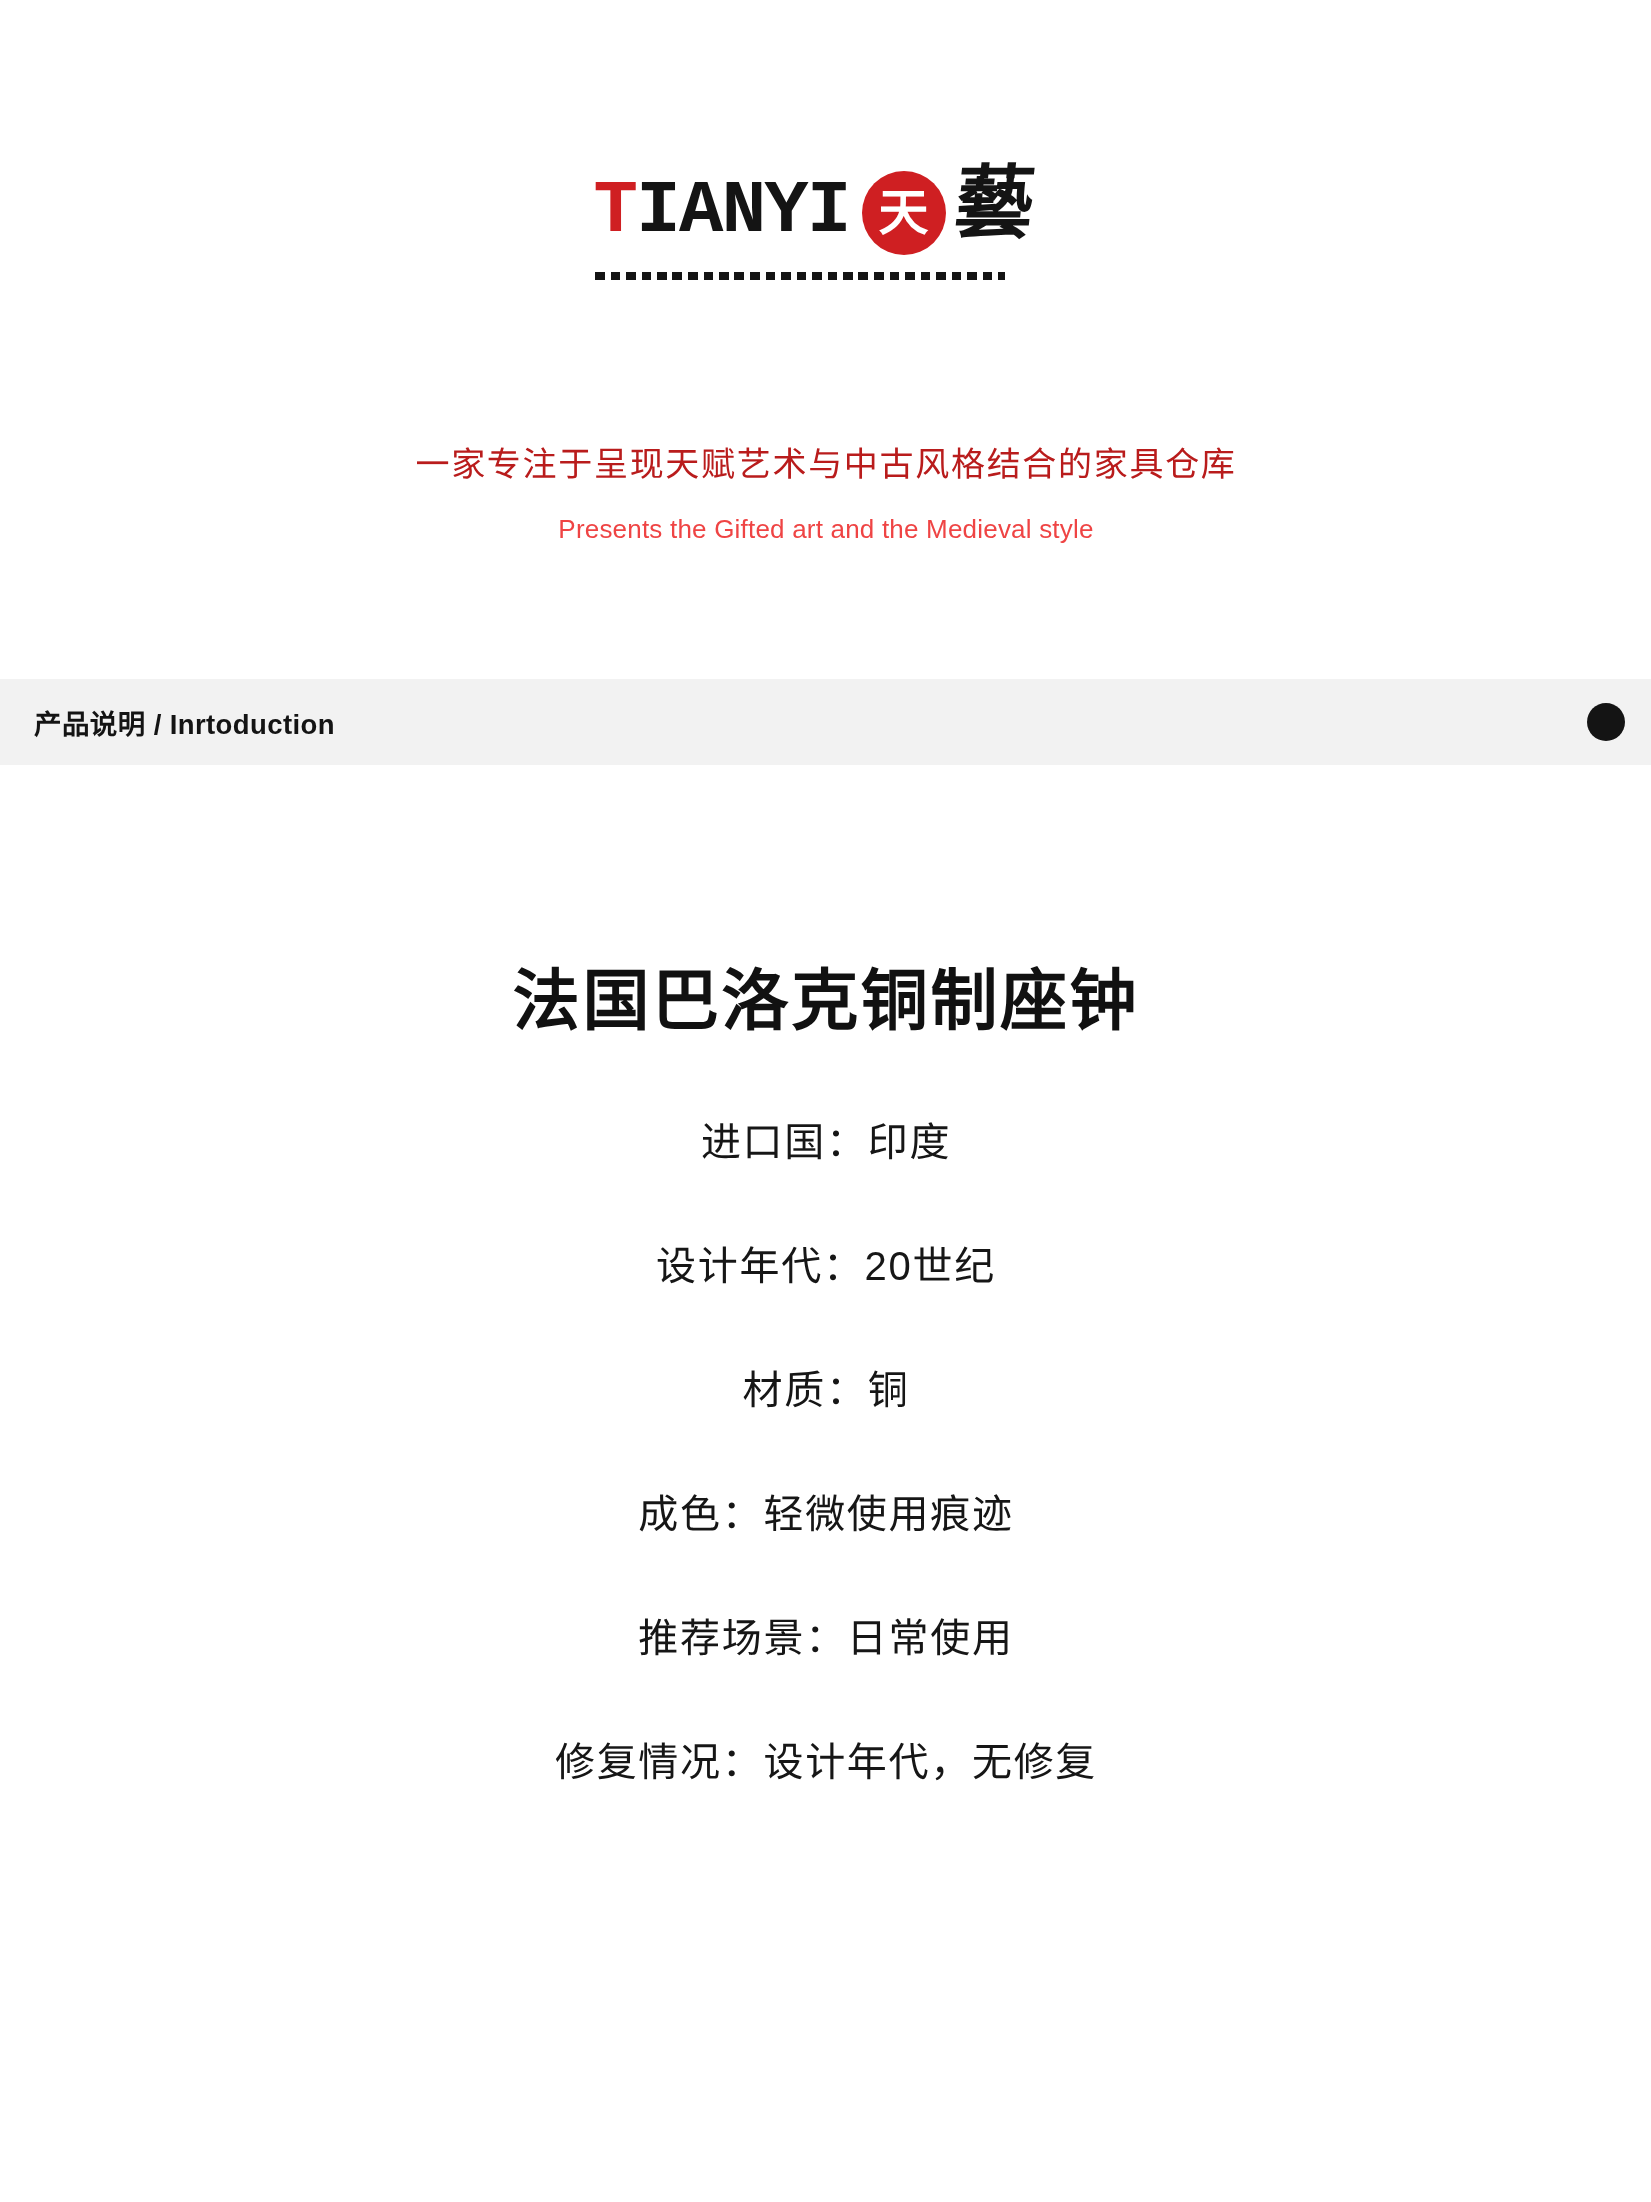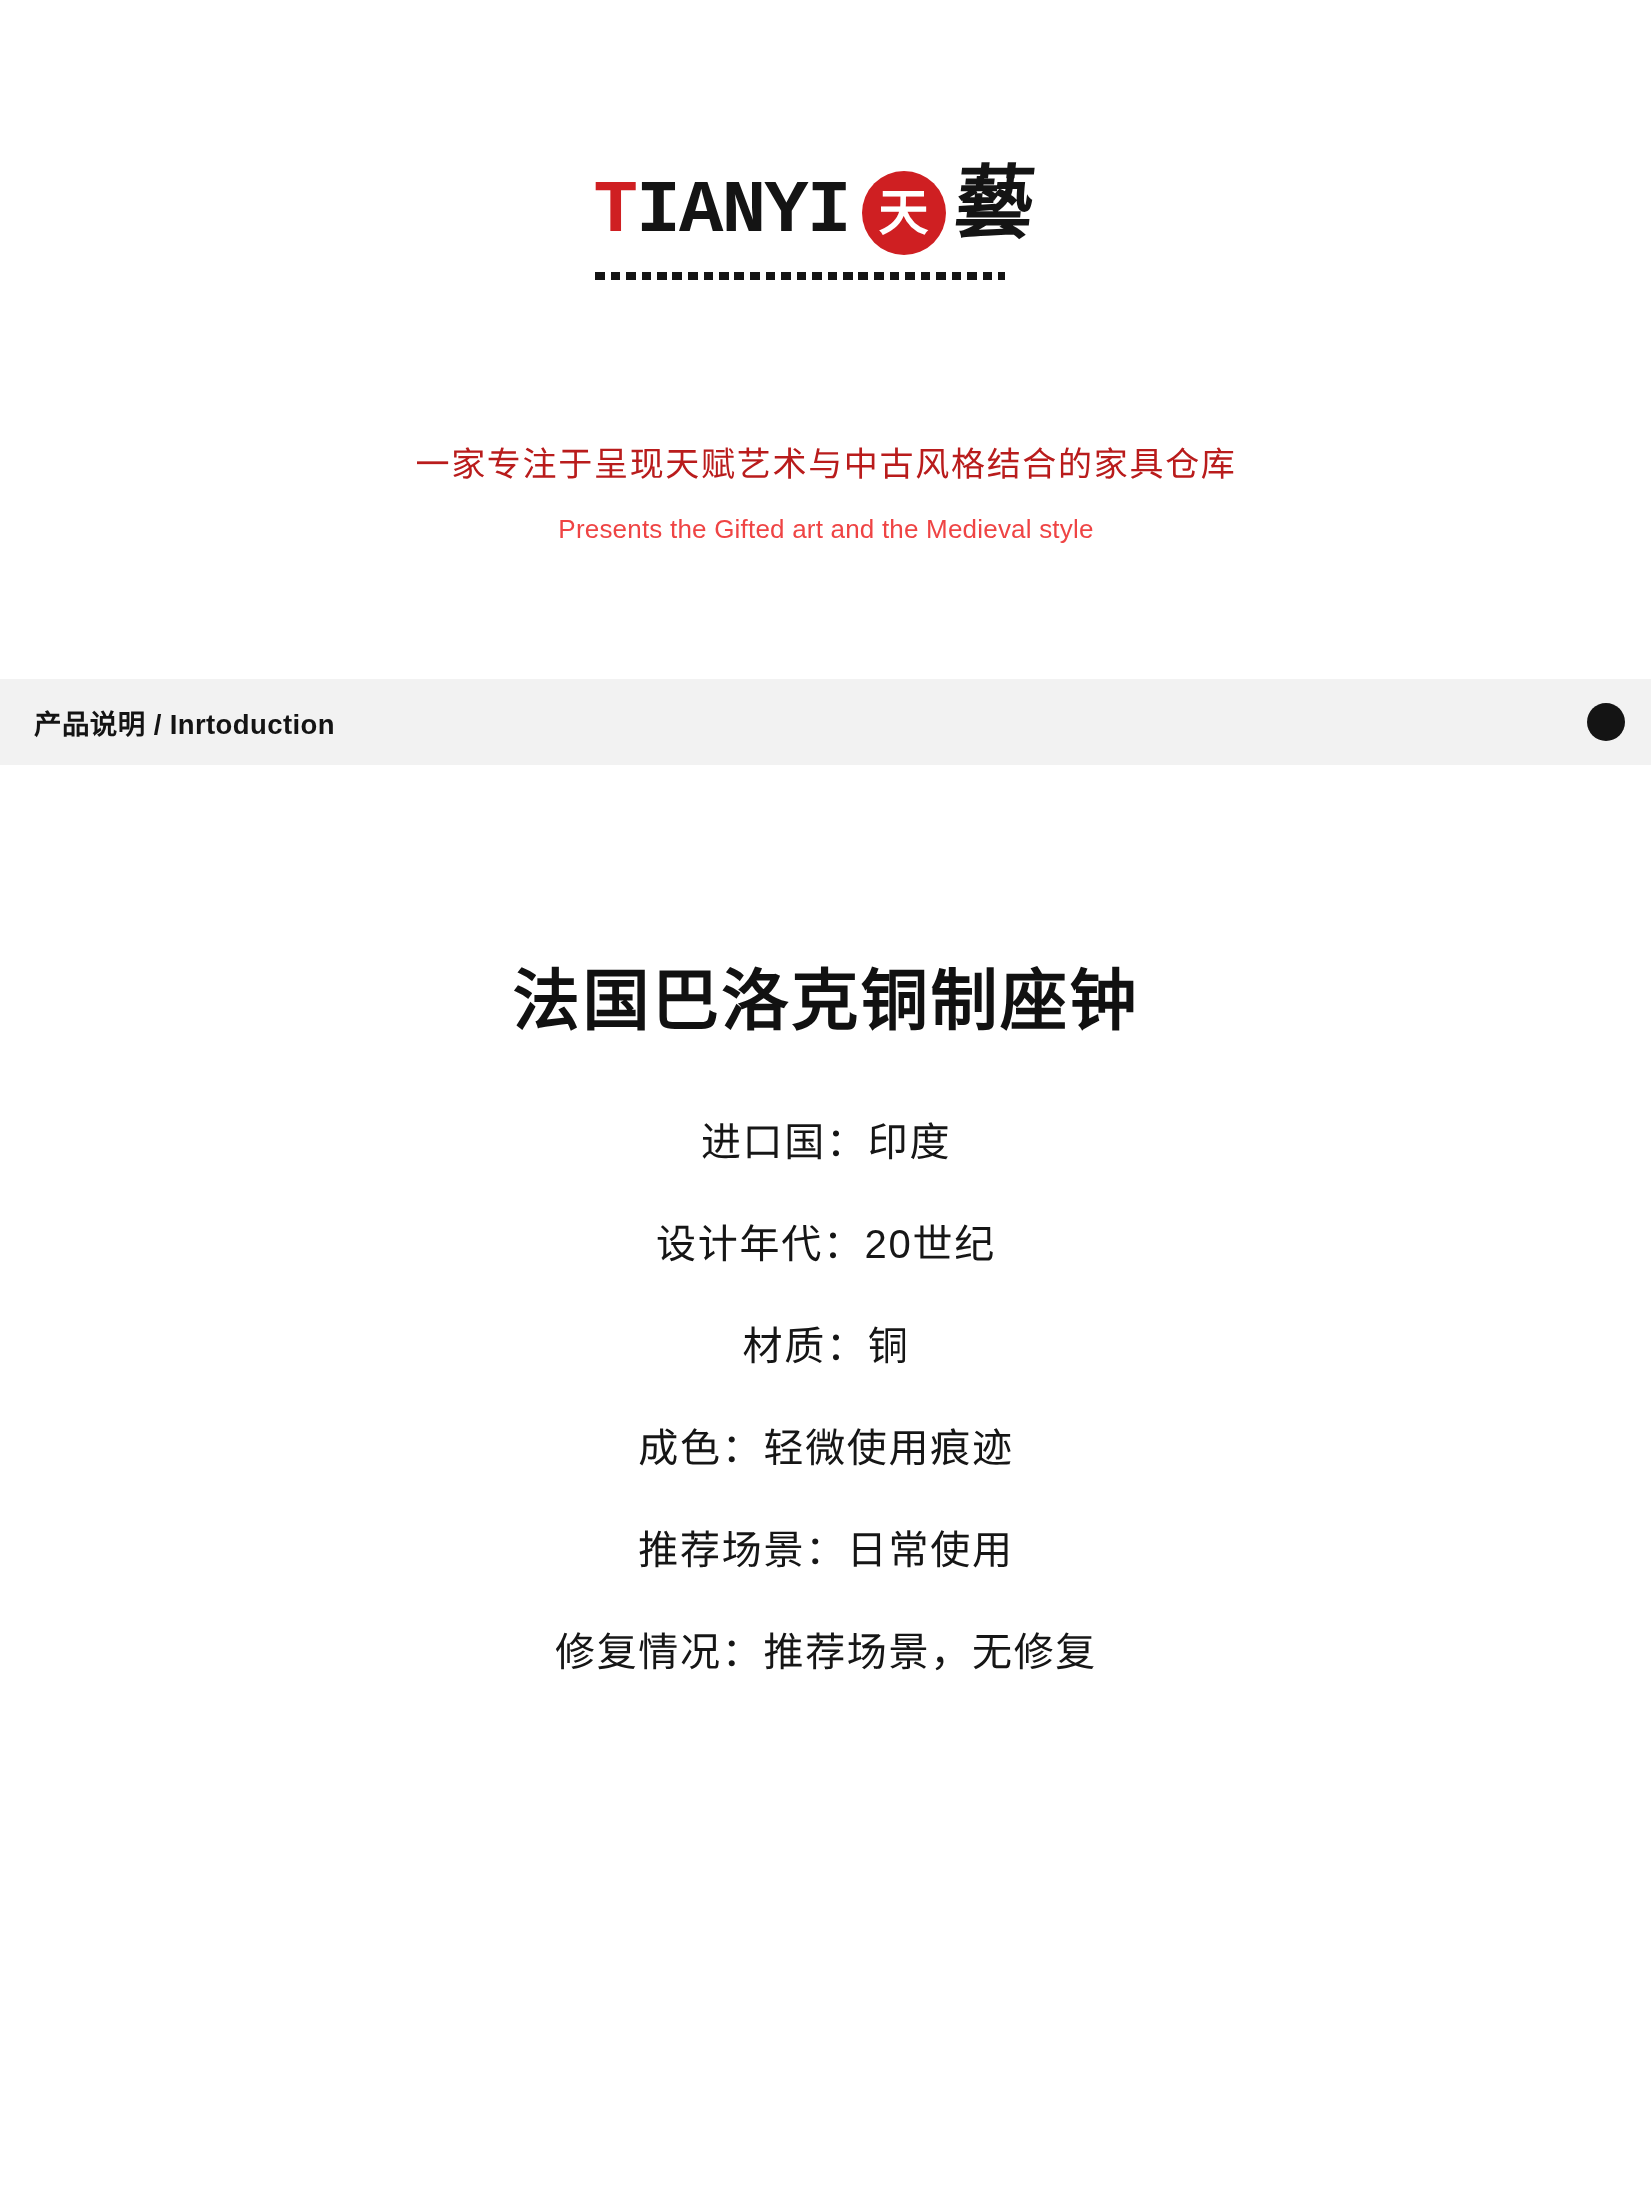--- a/index.html
+++ b/index.html
@@ -140,21 +140,21 @@
   .product-title {
     font-size: 67px;
     font-weight: bold;
     letter-spacing: 2.6px;
     color: #111111;
   }
   .spec-list {
     margin-top: 74px;
     display: flex;
     flex-direction: column;
-    gap: 52px;
+    gap: 74px;
   }
   .spec-item {
     font-size: 40px;
     letter-spacing: 1.7px;
     color: #161616;
     line-height: 1.25;
   }
 </style>
 </head>
 <body>
@@ -181,18 +181,18 @@
   </div>
 
   <div class="product">
     <div class="product-title">法国巴洛克铜制座钟</div>
     <div class="spec-list">
       <div class="spec-item">进口国：印度</div>
       <div class="spec-item">设计年代：20世纪</div>
       <div class="spec-item">材质：铜</div>
       <div class="spec-item">成色：轻微使用痕迹</div>
       <div class="spec-item">推荐场景：日常使用</div>
-      <div class="spec-item">修复情况：推荐场景，无修复</div>
+      <div class="spec-item">修复情况：设计年代，无修复</div>
     </div>
   </div>
 
 </div>
 
 
 </body></html>

